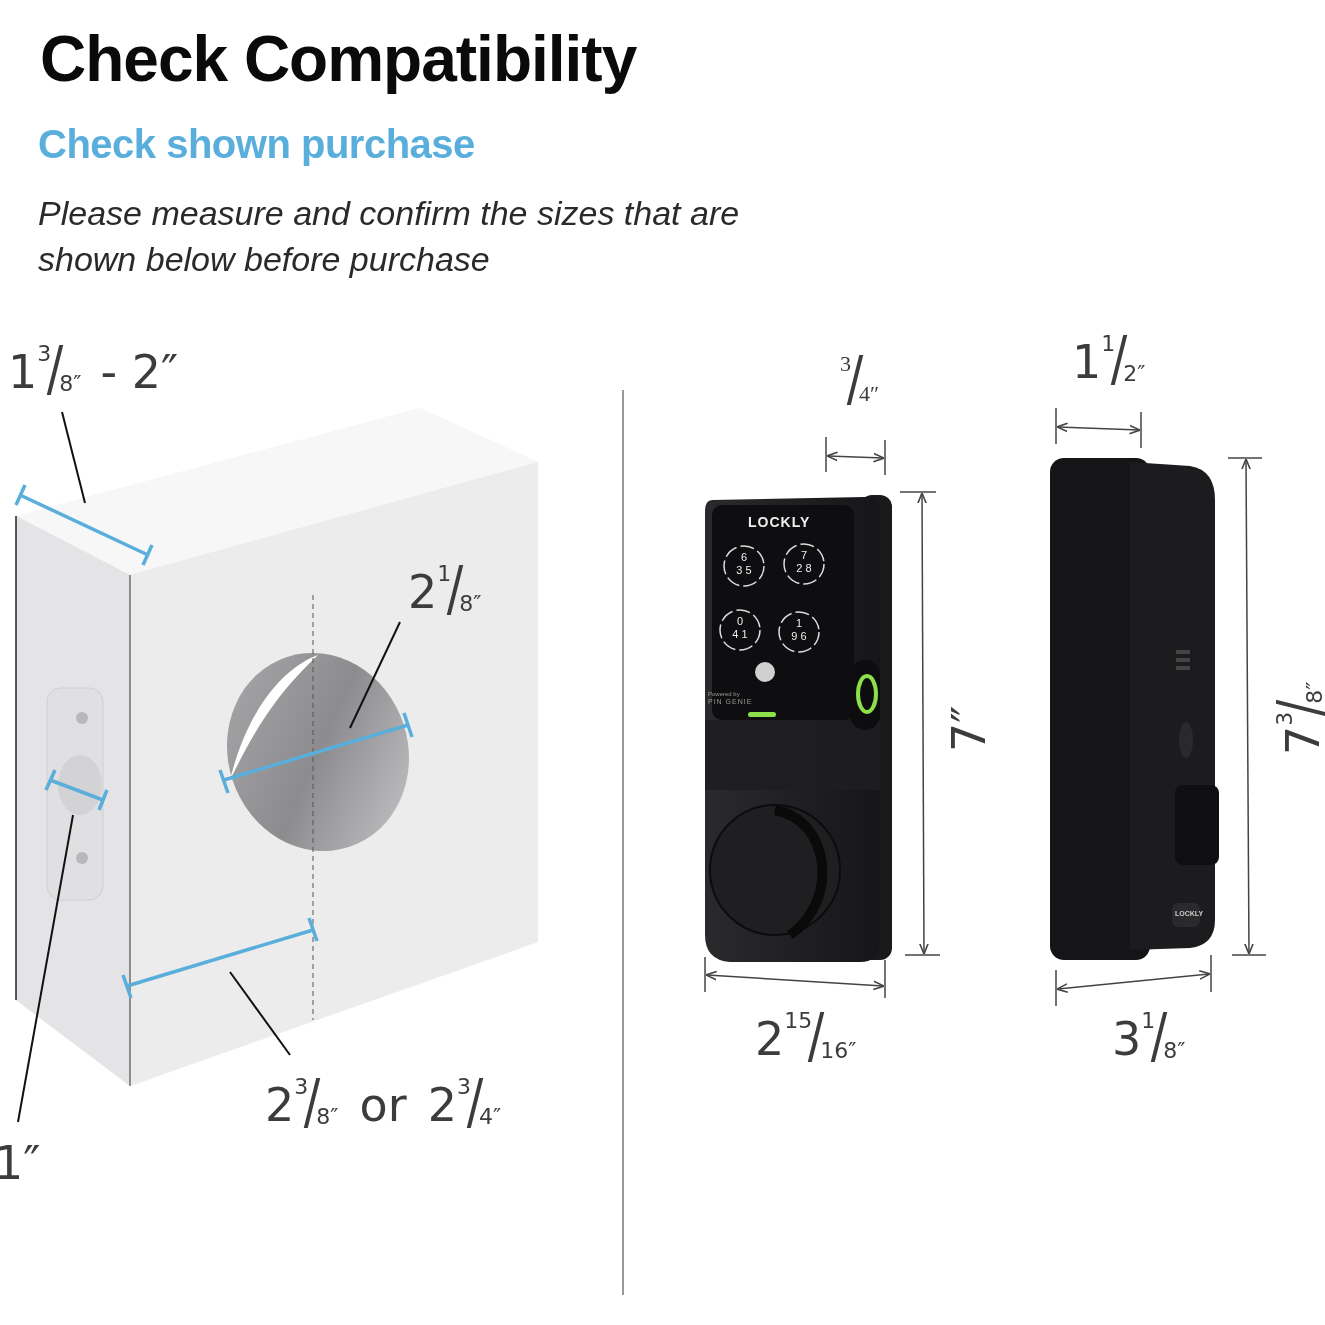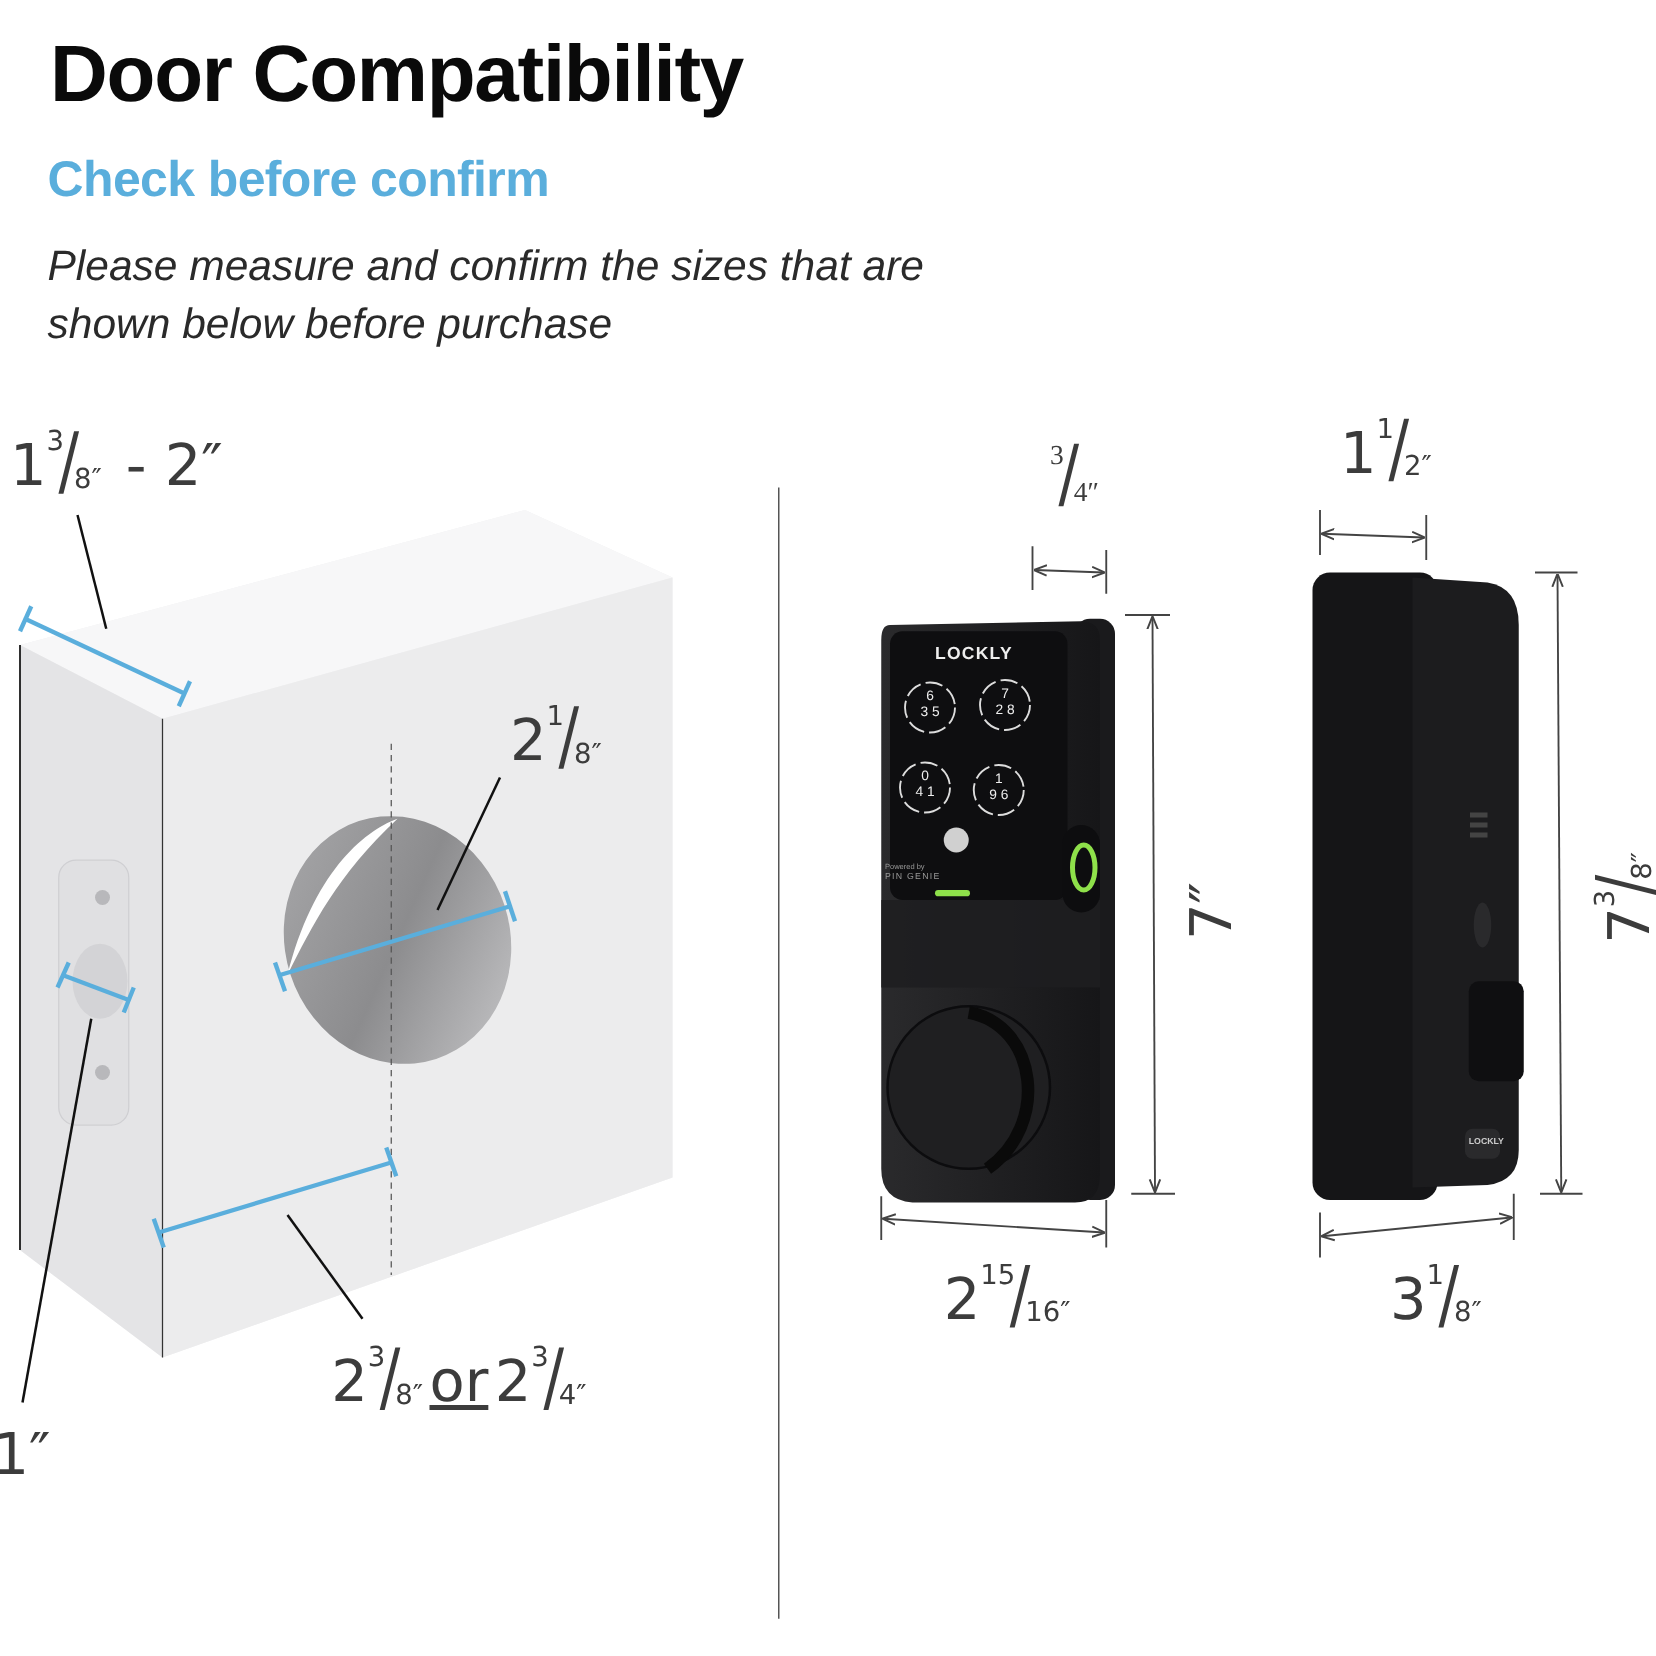--- a/index.html
+++ b/index.html
@@ -12,22 +12,22 @@
   .dim .whole { font-size:46px; }
   .dim .num { font-size:22px; vertical-align:top; position:relative; top:-2px; }
   .dim .slash { display:inline-block; width:4px; height:50px; background:#3c3c3c; transform:skewX(-14deg); margin:0 2px; vertical-align:bottom; }
   .dim .den { font-size:22px; vertical-align:bottom; }
   .dim .plain { font-size:46px; }
   .rot { transform:rotate(-90deg); transform-origin:left top; }
 </style>
 </head>
 <body>
 
-<h1 class="title">Door Compatibility</h1>
-<h2 class="subtitle">Check before confirm</h2>
+<h1 class="title">Check Compatibility</h1>
+<h2 class="subtitle">Check shown purchase</h2>
 <p class="desc">
   <span>Please measure and confirm the sizes that are</span><br>
   <span>shown below before purchase</span>
 </p>
 
 <svg class="art" width="1325" height="1325" viewBox="0 0 1325 1325">
   <defs>
     <linearGradient id="holeGrad" x1="0" y1="0" x2="1" y2="1">
       <stop offset="0" stop-color="#a9a9ab"></stop>
       <stop offset="0.5" stop-color="#8c8c8e"></stop>
@@ -156,21 +156,21 @@
 
 <div class="dim" style="left:8px;top:345px;text-align:right;">
   <span class="whole">1</span><span class="num">3</span><span class="slash"></span><span class="den">8″</span>
   <span class="plain" style="margin-left:14px;">- 2″</span>
 </div>
 <div class="dim" style="left:408px;top:565px;">
   <span class="whole">2</span><span class="num">1</span><span class="slash"></span><span class="den">8″</span>
 </div>
 <div class="dim" style="left:265px;top:1078px;">
   <span class="whole">2</span><span class="num">3</span><span class="slash"></span><span class="den">8″</span>
-  <span class="plain" style="margin:0 0;text-decoration:underline;">or</span>
+  <span class="plain" style="margin:0 16px;">or</span>
   <span class="whole">2</span><span class="num">3</span><span class="slash"></span><span class="den">4″</span>
 </div>
 <div class="dim" style="left:-6px;top:1140px;">
   <span class="plain">1″</span>
 </div>
 
 <div class="dim" style="left:840px;top:355px;font-family:Liberation Serif, serif;">
   <span class="num">3</span><span class="slash"></span><span class="den">4″</span>
 </div>
 <div class="dim rot" style="left:946px;top:752px;">

